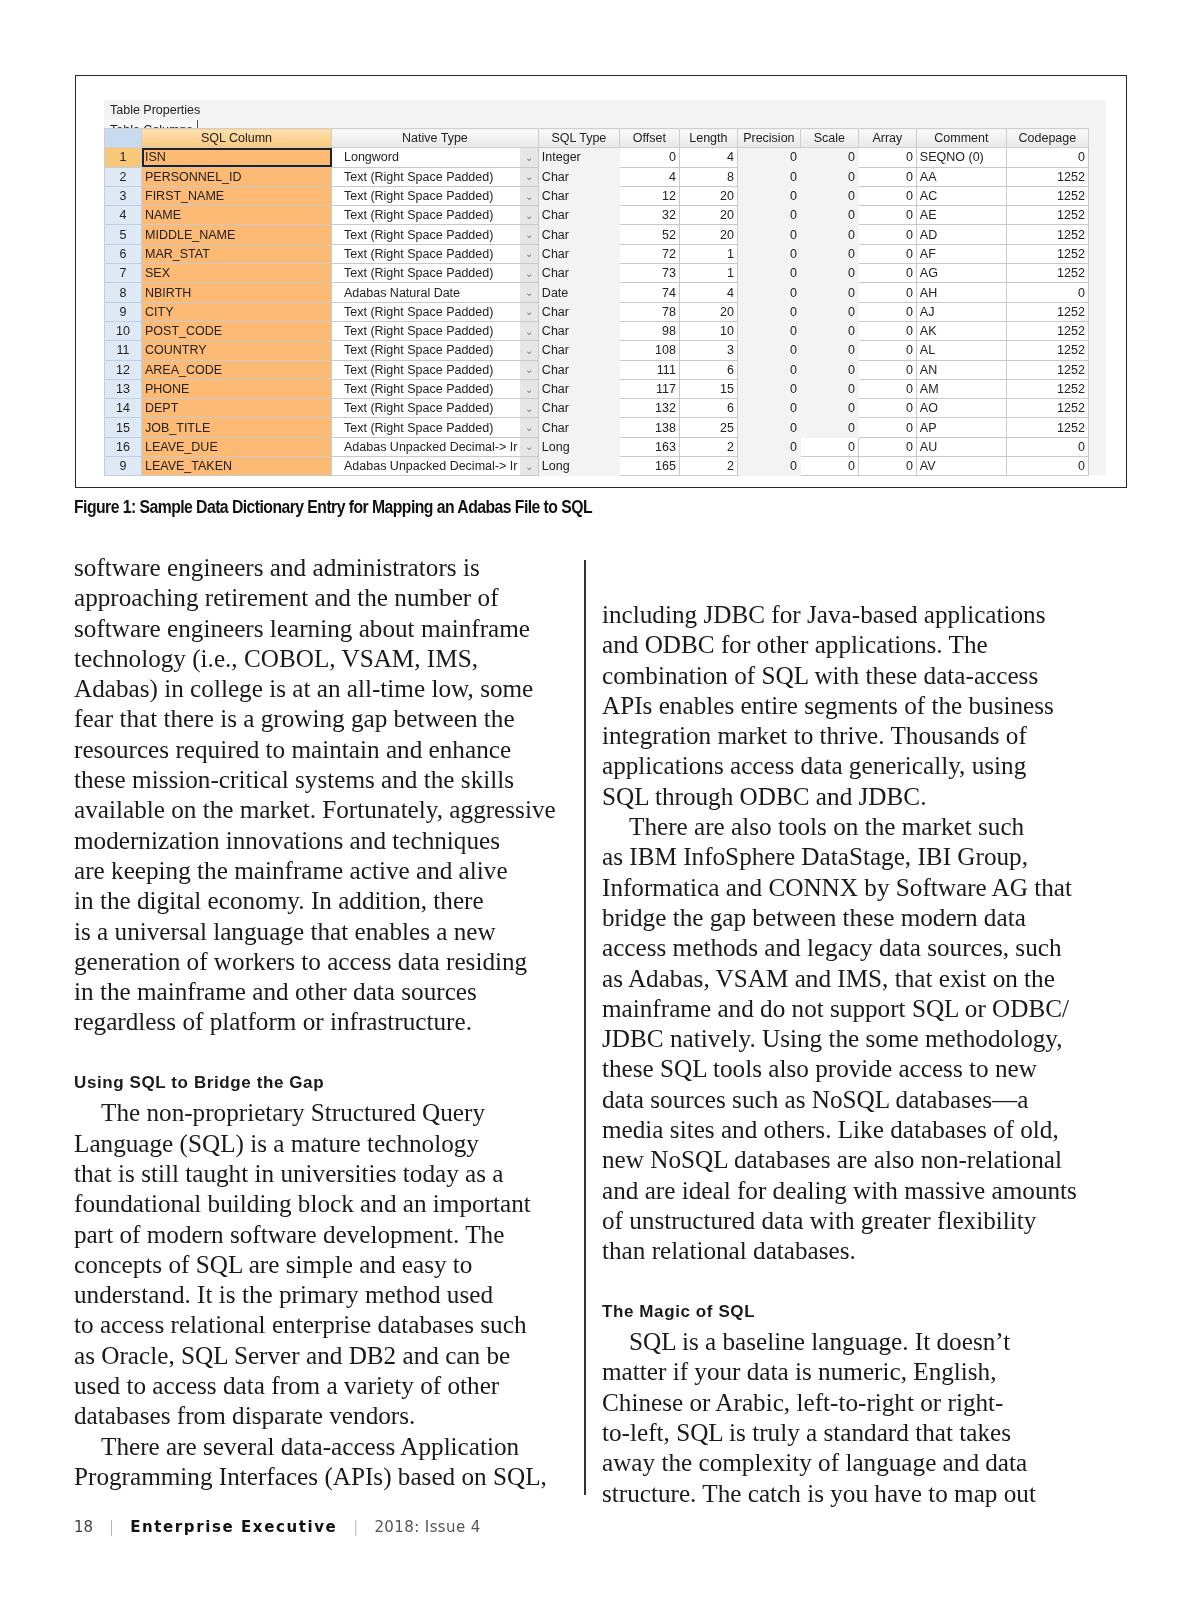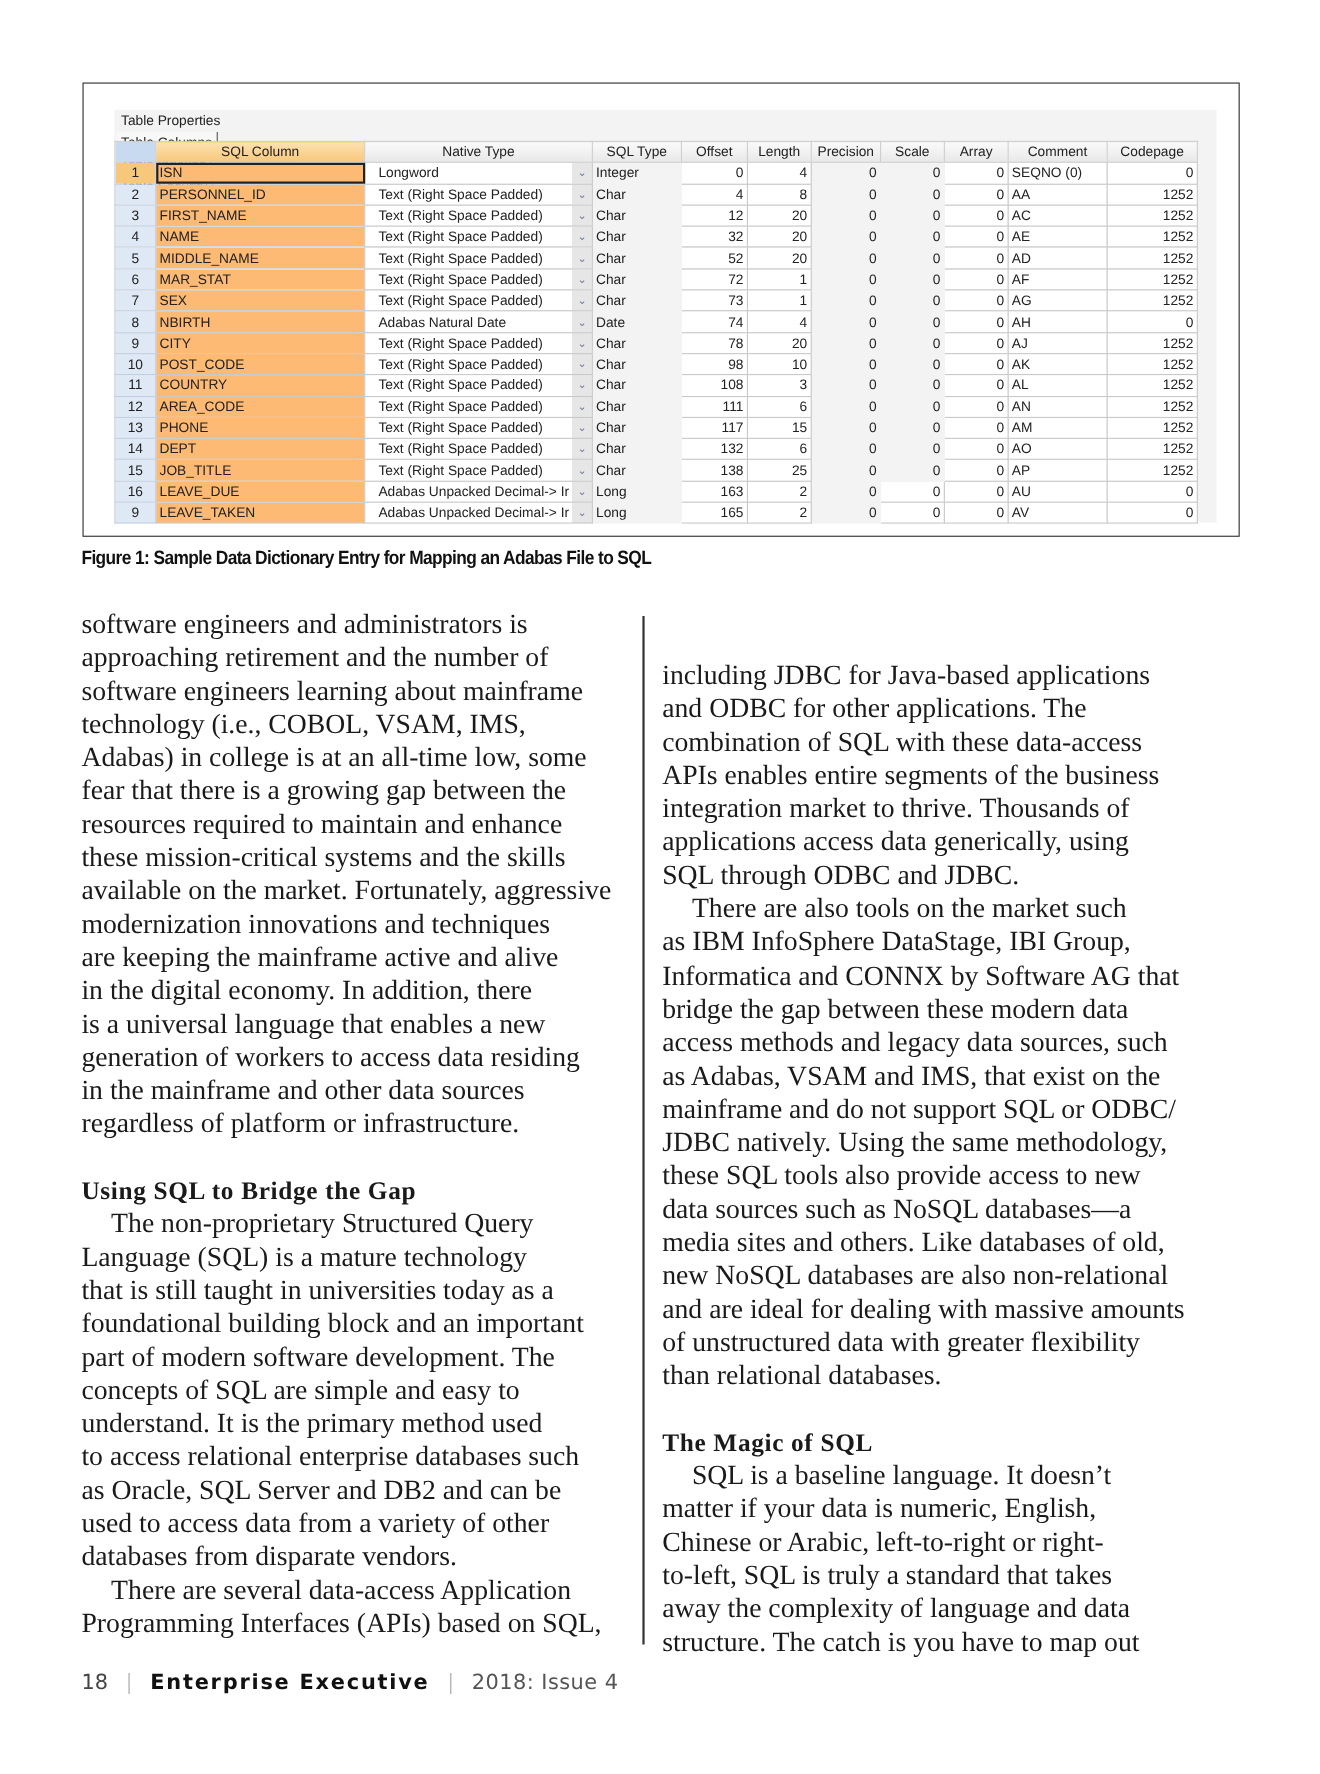--- a/index.html
+++ b/index.html
@@ -40,25 +40,25 @@
       font-weight: bold; font-size: 17.5px; letter-spacing: -0.6px; color: #111; transform: scaleX(0.9); transform-origin: left;
     }
 
     
     .col { position: absolute; top: 553px; font-family: "Liberation Serif", serif; font-size: 25.2px; line-height: 30.3px; color: #1a1a1a; }
     .col.left { left: 74px; width: 500px; }
     .col.right { left: 602px; width: 500px; margin-top: 47px; }
     .col .line { white-space: nowrap; display: block; }
     .col .indent { padding-left: 27px; }
     .col .blank { height: 30.3px; display: block; }
-    .heading { font-family: Liberation Serif, serif; font-weight: bold; font-size: 23px; letter-spacing: 0.6px; display: block; white-space: nowrap; }
+    .heading { font-family: Liberation Sans, sans-serif; font-weight: bold; font-size: 17px; letter-spacing: 0.6px; display: block; white-space: nowrap; }
     .divider { position: absolute; left: 584px; top: 560px; width: 1.5px; height: 935px; background: #333; }
 
     
-    .footer { position: absolute; left: 74px; top: 1518px; font-family: "DejaVu Sans", sans-serif; font-size: 19px; color: #333; display: flex; align-items: center; }
+    .footer { position: absolute; left: 74px; top: 1518px; font-family: "DejaVu Sans", sans-serif; font-size: 15px; color: #333; display: flex; align-items: center; }
     .footer .pg { color: #444; }
     .footer .sep { color: #999; margin: 0 16px; font-weight: 200; }
     .footer .pub { font-weight: bold; color: #111; letter-spacing: 1.6px; }
     .footer .issue { color: #555; letter-spacing: 0.4px; }
   </style>
 </head>
 <body>
 
 <div class="figure-frame">
   <div class="win">
@@ -386,21 +386,21 @@
     <span class="line">integration market to thrive. Thousands of</span>
     <span class="line">applications access data generically, using</span>
     <span class="line">SQL through ODBC and JDBC.</span>
     <span class="line indent">There are also tools on the market such</span>
     <span class="line">as IBM InfoSphere DataStage, IBI Group,</span>
     <span class="line">Informatica and CONNX by Software AG that</span>
     <span class="line">bridge the gap between these modern data</span>
     <span class="line">access methods and legacy data sources, such</span>
     <span class="line">as Adabas, VSAM and IMS, that exist on the</span>
     <span class="line">mainframe and do not support SQL or ODBC/</span>
-    <span class="line">JDBC natively. Using the same methodology,</span>
+    <span class="line">JDBC natively. Using the some methodology,</span>
     <span class="line">these SQL tools also provide access to new</span>
     <span class="line">data sources such as NoSQL databases—a</span>
     <span class="line">media sites and others. Like databases of old,</span>
     <span class="line">new NoSQL databases are also non-relational</span>
     <span class="line">and are ideal for dealing with massive amounts</span>
     <span class="line">of unstructured data with greater flexibility</span>
     <span class="line">than relational databases.</span>
     <span class="blank"></span>
     <span class="heading">The Magic of SQL</span>
     <span class="line indent">SQL is a baseline language. It doesn’t</span>

